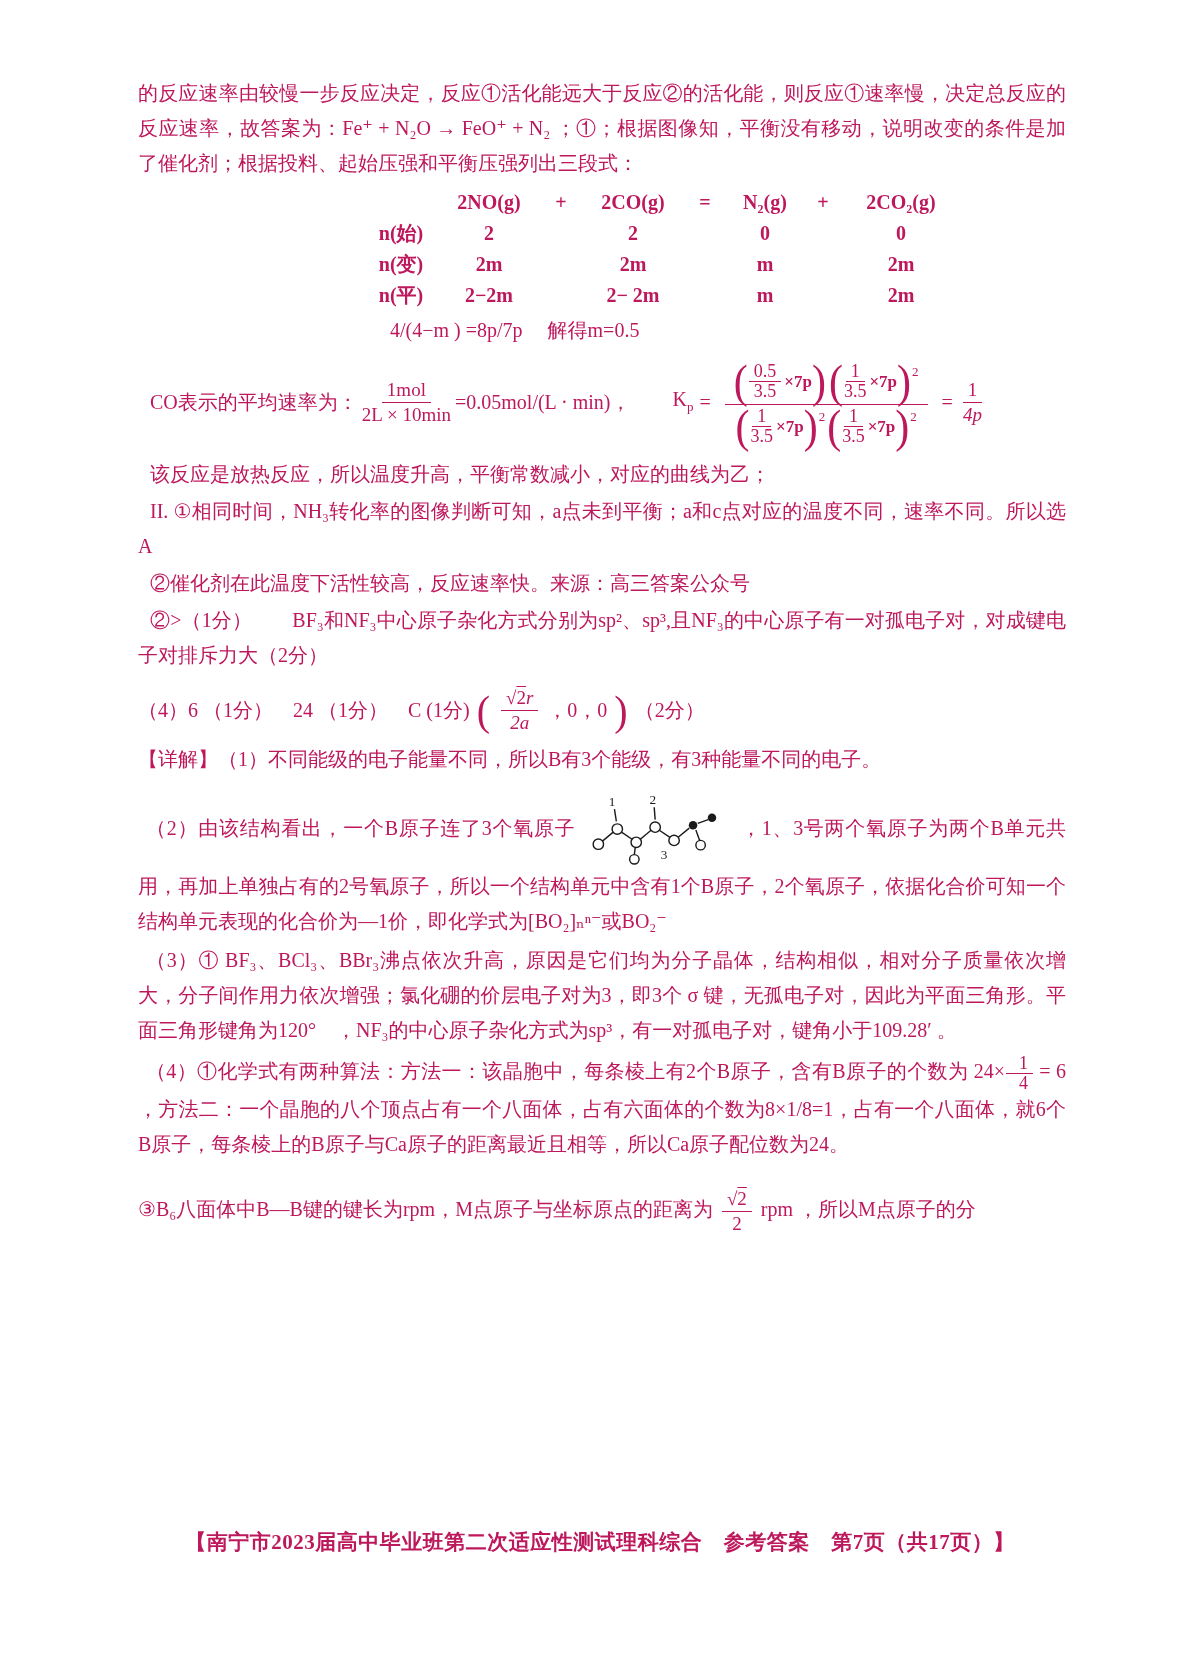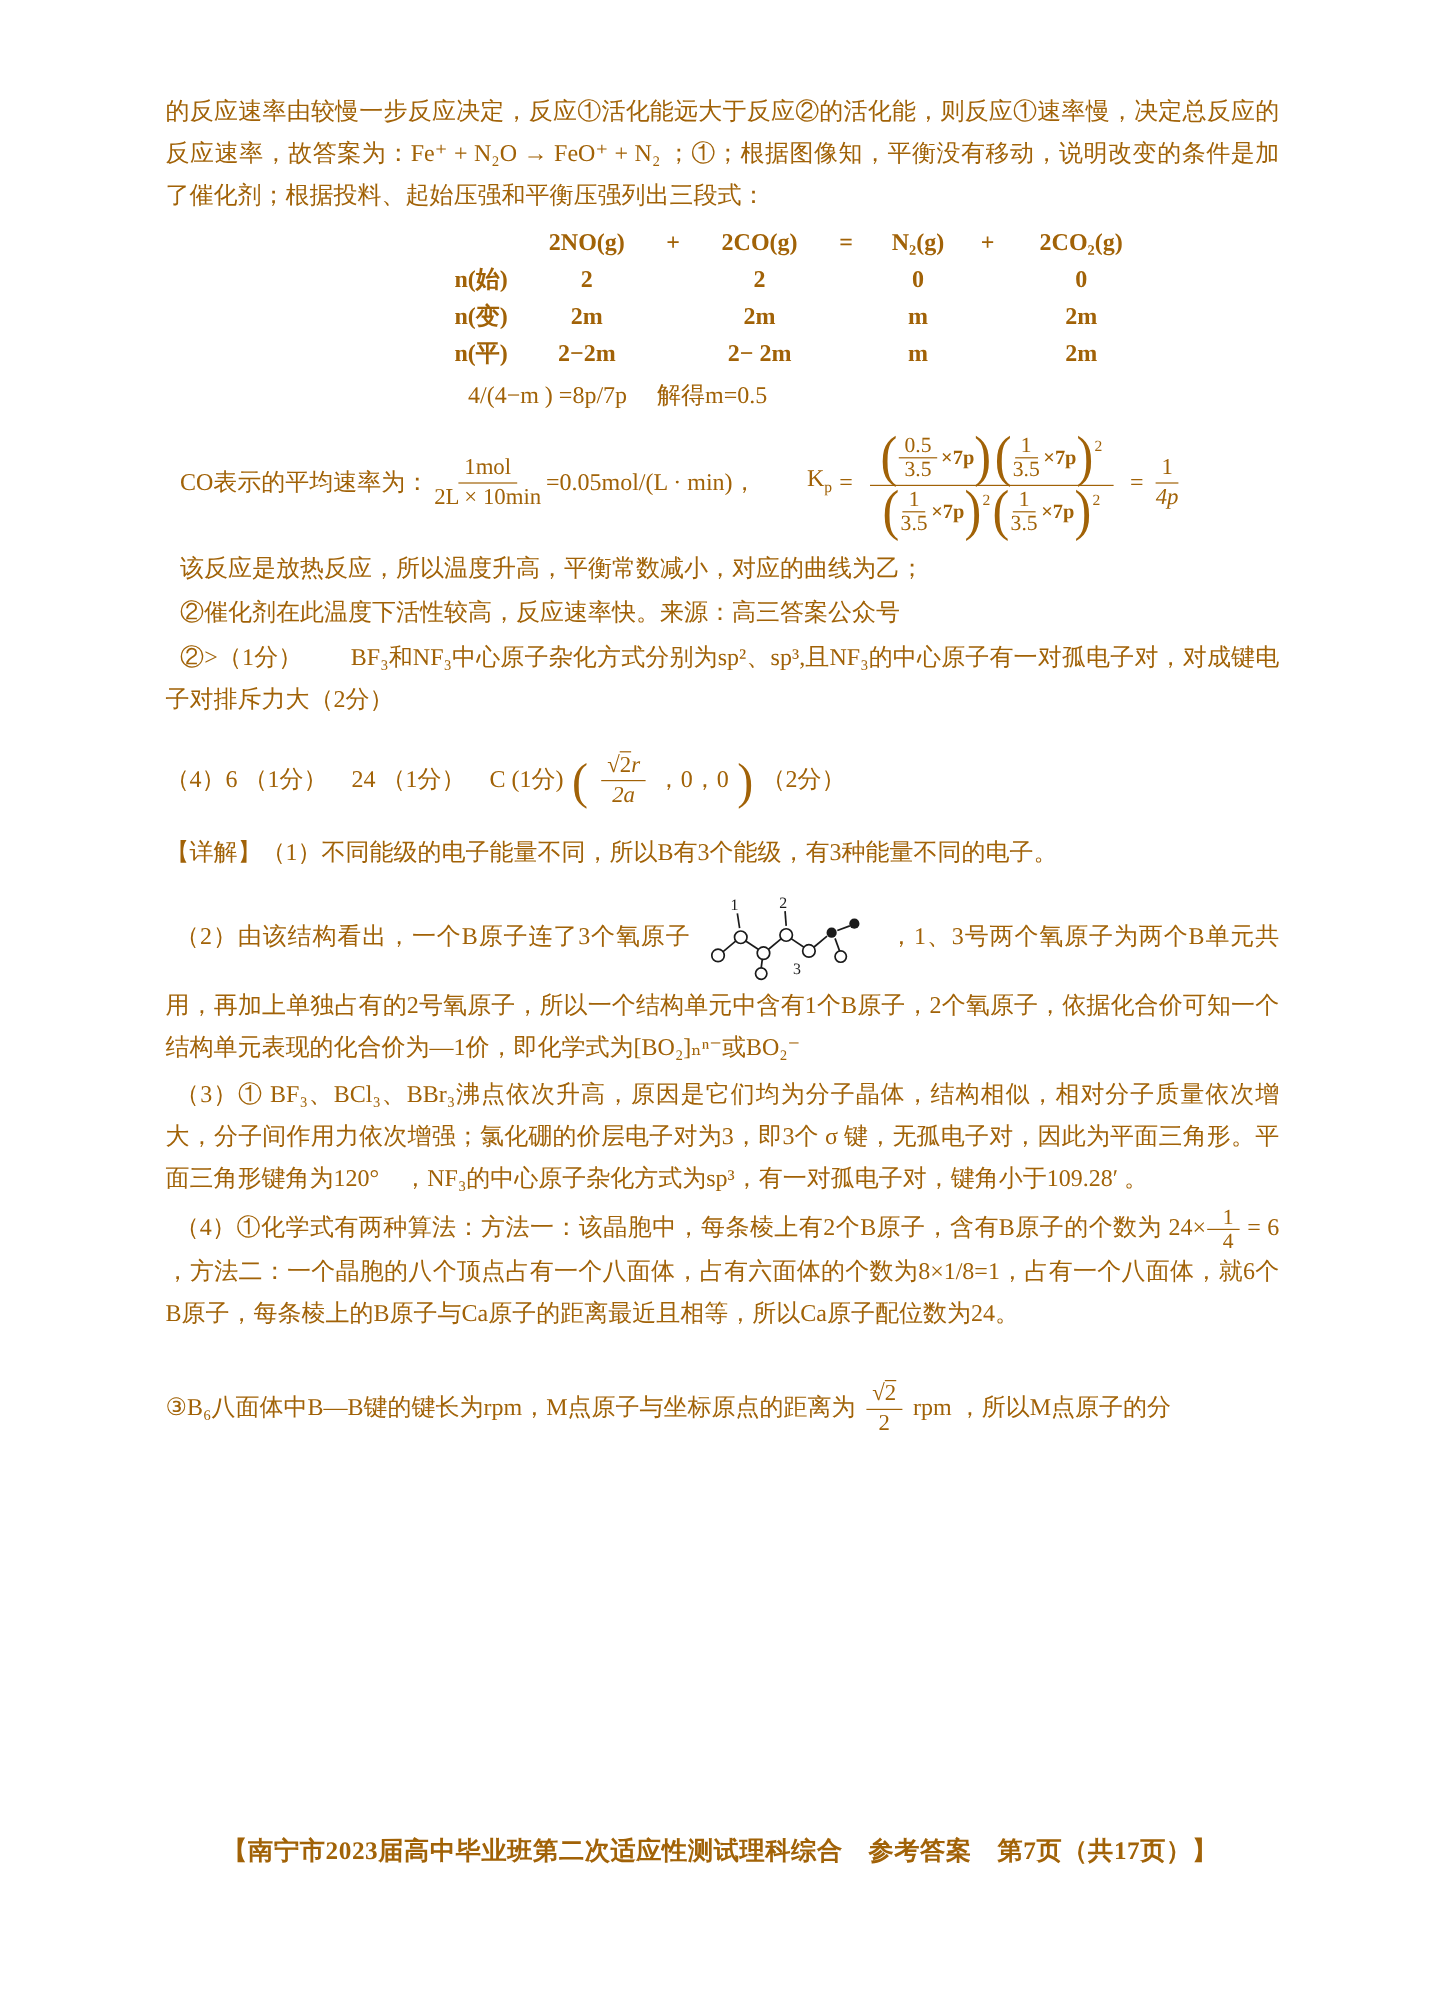--- a/index.html
+++ b/index.html
@@ -1,36 +1,36 @@
 <!DOCTYPE html>
 <html><head>
 <meta charset="utf-8">
 <style>
   html,body { margin:0; padding:0; background:#ffffff; }
   .page {
     position:relative; width:1200px; height:1672px; background:#ffffff;
-    color:#a16207; font-family:"Liberation Serif","DejaVu Serif",serif;
+    color:#be185d; font-family:"Liberation Serif","DejaVu Serif",serif;
     font-size:20px; line-height:35px; box-sizing:border-box;
     padding:76px 134px 0 138px; overflow:hidden;
   }
   .para { margin:0 0 2px 0; text-align:justify; }
   .indent1 { text-indent:12px; }
   .indent2 { text-indent:8px; }
   .hang35 { margin-left:-50px; margin-top:6px; }
 
   
   .stage-table {
     display:grid; grid-template-columns:72px 104px 40px 104px 40px 80px 36px 120px;
     margin:6px 0 0 227px; text-align:center; line-height:31px;font-weight:bold;
   }
   .stage-solve { margin:2px 0 8px 252px; }
 
   
   .frac { display:inline-flex; flex-direction:column; align-items:center;
-          vertical-align:middle; margin:12px 4px; }
+          vertical-align:middle; margin:0 4px; }
   .frac .num { border-bottom:1.4px solid currentColor; padding:0 5px 1px 5px; display:inline-flex; align-items:center; justify-content:center; }
   .frac .den { padding-top:1px; display:inline-flex; align-items:center; justify-content:center; }
   .frac.sm { font-size:18px; line-height:17px; margin:0 1px; }
   .frac.md { font-size:19px; line-height:22px; }
   .frac.big { font-size:20px; margin:0 8px; }
   .frac.big > .num { padding:3px 8px 4px 8px; }
   .frac.big > .den { padding-top:3px; }
 
   .fac { display:inline-flex; align-items:center; margin:0 1px; }
   .fac .exp { align-self:flex-start; font-size:13px; line-height:13px; margin:2px 0 0 1px; }
@@ -164,20 +164,21 @@
     </span>
 
     <span class="eqsign">=</span>
     <span class="frac md">
       <span class="num">1</span>
       <span class="den it">4p</span>
     </span>
   </div>
 
   <p class="para indent1">该反应是放热反应，所以温度升高，平衡常数减小，对应的曲线为乙；</p>
+  <p class="para indent1">II. ①相同时间，NH₃转化率的图像判断可知，a点未到平衡；a和c点对应的温度不同，速率不同。所以选A</p>
   <p class="para indent1">②催化剂在此温度下活性较高，反应速率快。来源：高三答案公众号</p>
 
   <p class="para indent1">②&gt;（1分）　　BF₃和NF₃中心原子杂化方式分别为sp²、sp³,且NF₃的中心原子有一对孤电子对，对成键电子对排斥力大（2分）</p>
 
   <p class="para ans4">
     <span>（4）6 （1分）　24 （1分）　C (1分)</span>
     <span class="bp2">(</span>
     <span class="frac md">
       <span class="num">
           <span>√</span>

